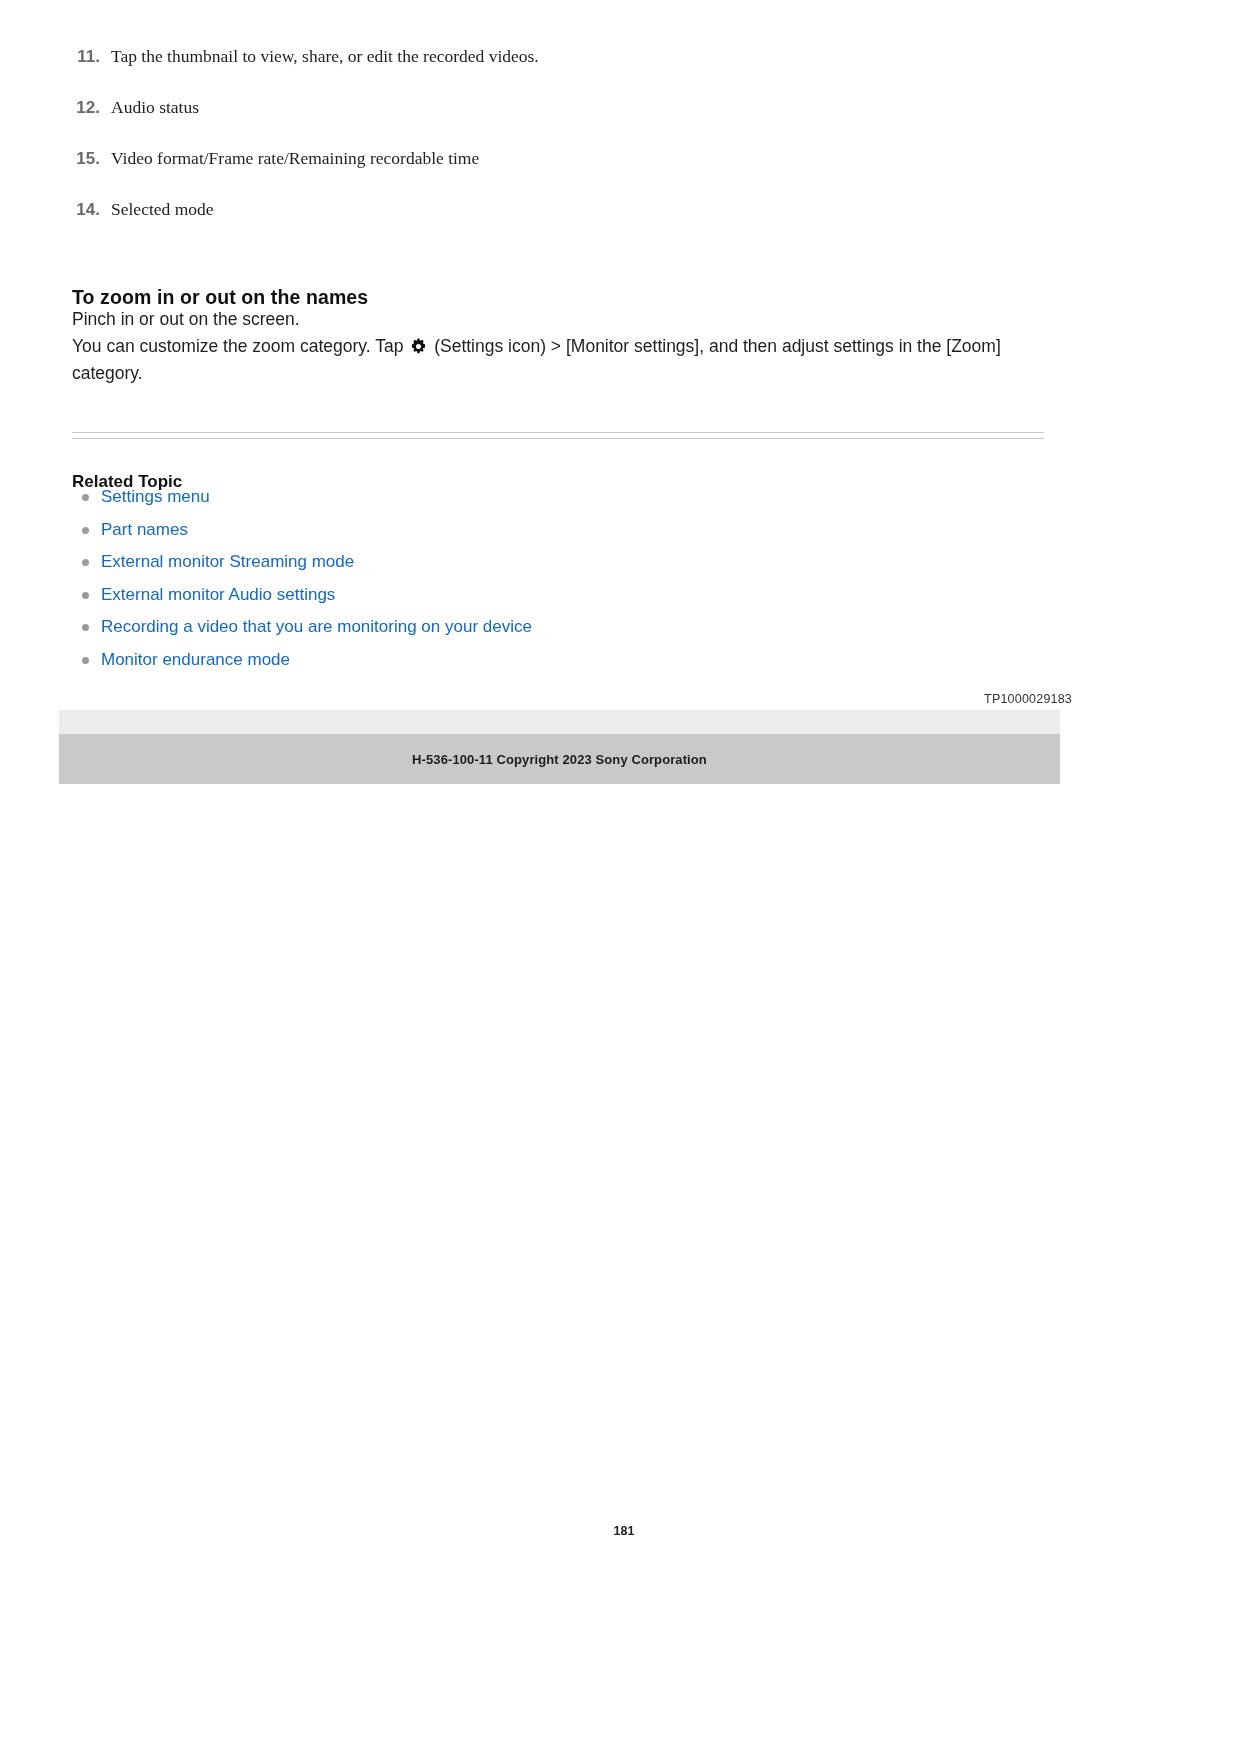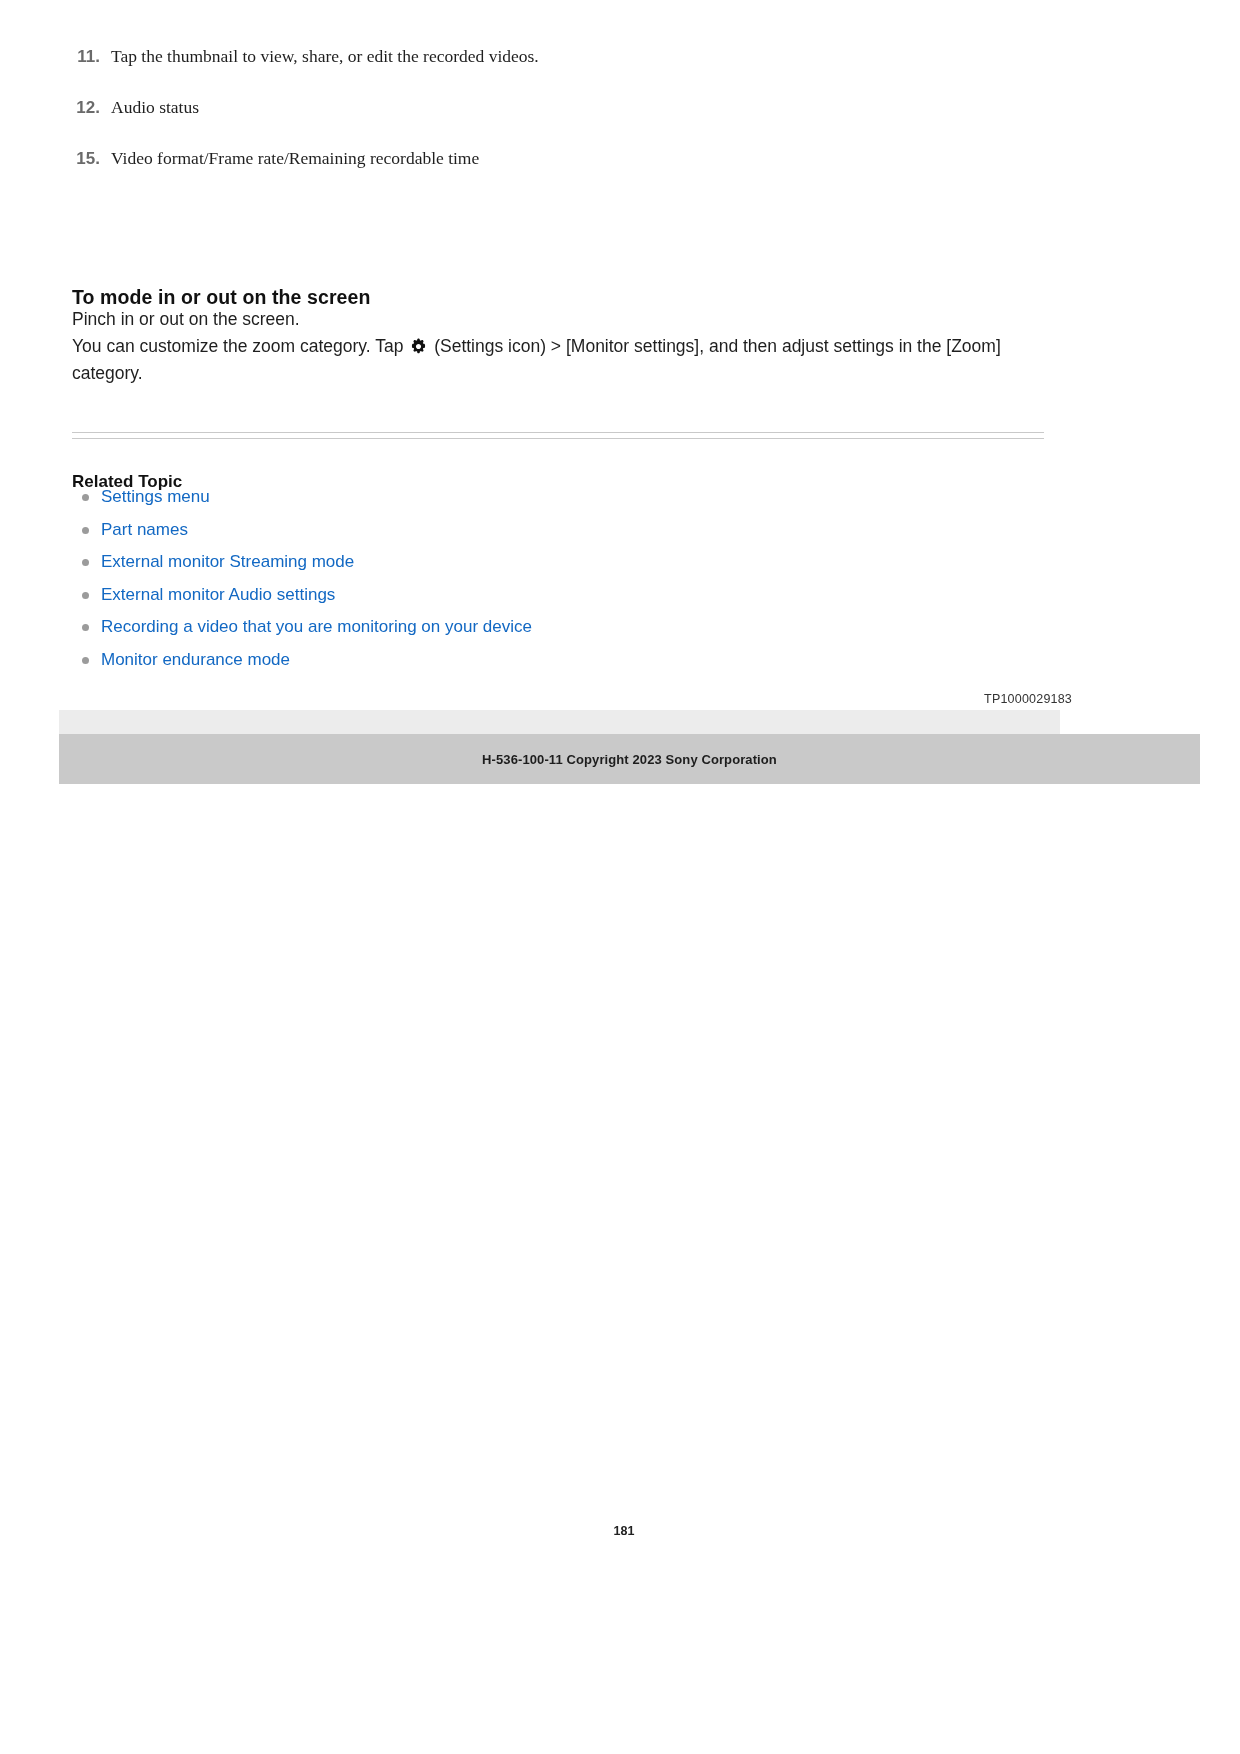--- a/index.html
+++ b/index.html
@@ -148,21 +148,21 @@
     left: 55px;
     top: 710px;
     width: 1001px;
     height: 24px;
     background: #ececec;
   }
   .footer-dark {
     position: absolute;
     left: 55px;
     top: 734px;
-    width: 1141px;
+    width: 1001px;
     height: 50px;
     background: #c9c9c9;
     display: flex;
     align-items: center;
     justify-content: center;
   }
   .footer-copy {
     font-size: 13px;
     font-weight: bold;
     color: #1d1d1d;
@@ -191,23 +191,27 @@
       <span class="num-text">Tap the thumbnail to view, share, or edit the recorded videos.</span>
     </div>
     <div class="num-item">
       <span class="num-marker">12.</span>
       <span class="num-text">Audio status</span>
     </div>
     <div class="num-item">
       <span class="num-marker">15.</span>
       <span class="num-text">Video format/Frame rate/Remaining recordable time</span>
     </div>
+    <div class="num-item">
+      <span class="num-marker">14.</span>
+      <span class="num-text">Selected mode</span>
+    </div>
   </div>
 
-  <h2 class="section-heading">To mode in or out on the screen</h2>
+  <h2 class="section-heading">To zoom in or out on the names</h2>
 
   <div class="body-para">
     <span>Pinch in or out on the screen.</span><br>
     <span>You can customize the zoom category. Tap</span>
     <span class="inline-icon">
       <svg viewBox="0 0 24 24" width="17" height="17" aria-hidden="true">
         <path fill="#111111" d="M12 0.8c-1.05 0-1.9 0.85-1.9 1.9v0.55c-0.55 0.17-1.07 0.39-1.55 0.66l-0.4-0.4c-0.74-0.74-1.95-0.74-2.69 0s-0.74 1.95 0 2.69l0.4 0.4c-0.27 0.48-0.49 1-0.66 1.55h-0.55c-1.05 0-1.9 0.85-1.9 1.9v2.2c0 1.05 0.85 1.9 1.9 1.9h0.55c0.17 0.55 0.39 1.07 0.66 1.55l-0.4 0.4c-0.74 0.74-0.74 1.95 0 2.69s1.95 0.74 2.69 0l0.4-0.4c0.48 0.27 1 0.49 1.55 0.66v0.55c0 1.05 0.85 1.9 1.9 1.9h0.0c1.05 0 1.9-0.85 1.9-1.9v-0.55c0.55-0.17 1.07-0.39 1.55-0.66l0.4 0.4c0.74 0.74 1.95 0.74 2.69 0s0.74-1.95 0-2.69l-0.4-0.4c0.27-0.48 0.49-1 0.66-1.55h0.55c1.05 0 1.9-0.85 1.9-1.9v-2.2c0-1.05-0.85-1.9-1.9-1.9h-0.55c-0.17-0.55-0.39-1.07-0.66-1.55l0.4-0.4c0.74-0.74 0.74-1.95 0-2.69s-1.95-0.74-2.69 0l-0.4 0.4c-0.48-0.27-1-0.49-1.55-0.66v-0.55c0-1.05-0.85-1.9-1.9-1.9z M12 8.35c2.02 0 3.65 1.63 3.65 3.65s-1.63 3.65-3.65 3.65-3.65-1.63-3.65-3.65 1.63-3.65 3.65-3.65z"></path>
       </svg>
     </span>
     <span>(Settings icon) &gt; [Monitor settings], and then adjust settings in the [Zoom] category.</span>

